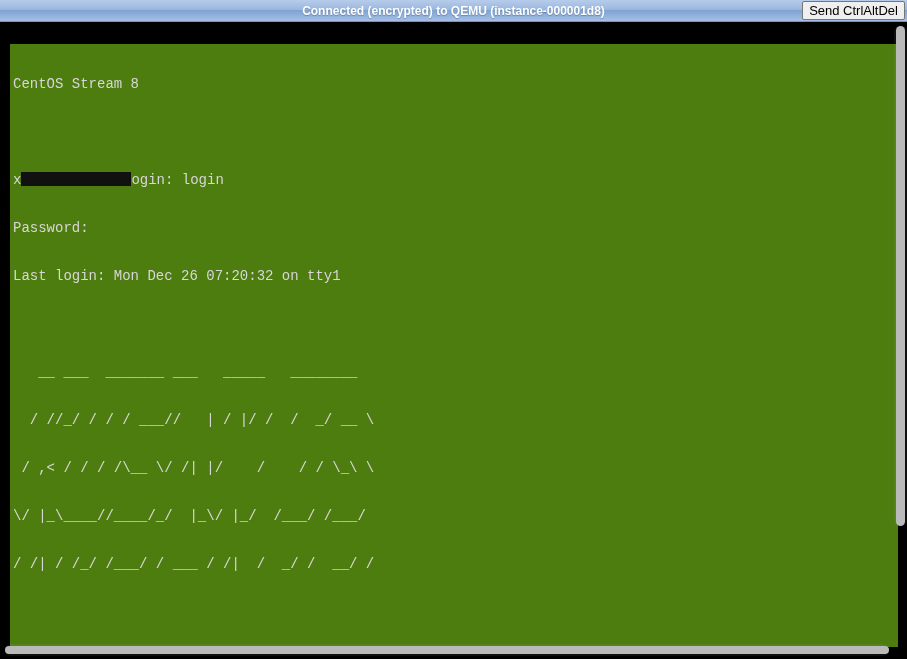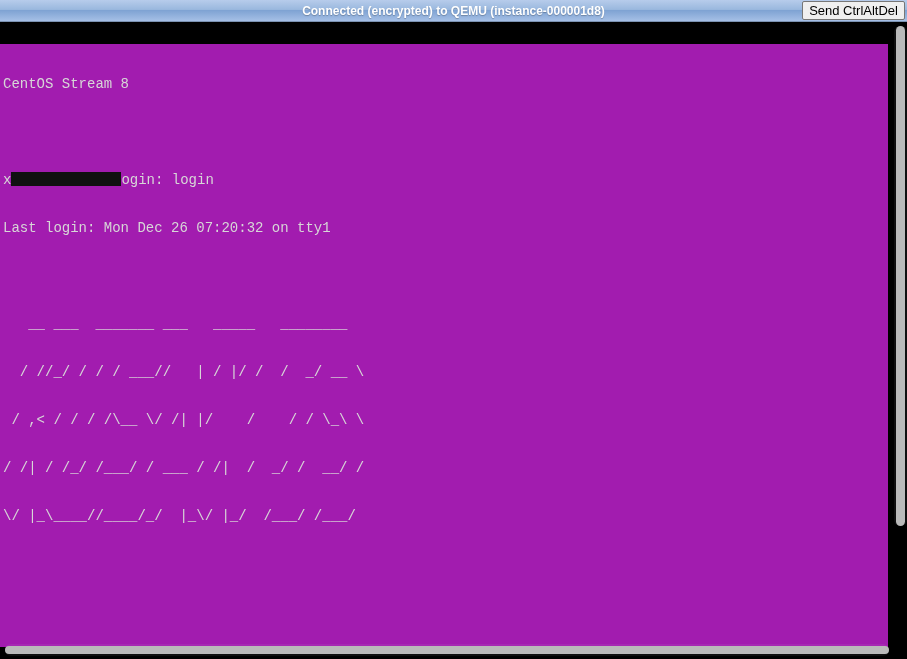--- a/index.html
+++ b/index.html
@@ -40,25 +40,25 @@
       font-family: Arial, Helvetica, sans-serif;
     }
     .console-wrap {
       position: relative;
       width: 907px;
       height: 637px; 
       background: #000;
     }
     .terminal {
       position: absolute;
-      left: 0;
+      left: 10px;
       top: 22px; 
       width: 888px;
       height: 603px;
-      background: #a21caf;
+      background: #4d7c0f;
       color: #d7d7d7;
       font-family: "Courier New", Courier, monospace;
       font-size: 14px;
       line-height: 16px;
       white-space: pre;
       letter-spacing: 0;
       padding: 0;
       overflow: hidden;
     }
     .terminal .line { display:flex; }
@@ -116,27 +116,28 @@
   <button class="send-btn">Send CtrlAltDel</button>
 </div>
 
 <div class="console-wrap">
 
   <div class="terminal">
     <div class="term-inner">
       <div>CentOS Stream 8</div>
       <div>&nbsp;</div>
       <div class="line"><span>x</span><span class="redact" style="width:110px">&nbsp;</span><span>ogin: login</span></div>
+      <div>Password:</div>
       <div>Last login: Mon Dec 26 07:20:32 on tty1</div>
       <div>&nbsp;</div>
       <div>   __ ___  _______ ___   _____   ________</div>
       <div>  / //_/ / / / ___//   | / |/ /  /  _/ __ \</div>
       <div> / ,&lt; / / / /\__ \/ /| |/    /    / / \_\ \</div>
+      <div>\/ |_\____//____/_/  |_\/ |_/  /___/ /___/</div>
       <div>/ /| / /_/ /___/ / ___ / /|  /  _/ /  __/ /</div>
-      <div>\/ |_\____//____/_/  |_\/ |_/  /___/ /___/</div>
       
       
       
       
       
     </div>
   </div>
 
   <div class="vscroll">
     <div class="vscroll-thumb"></div>

